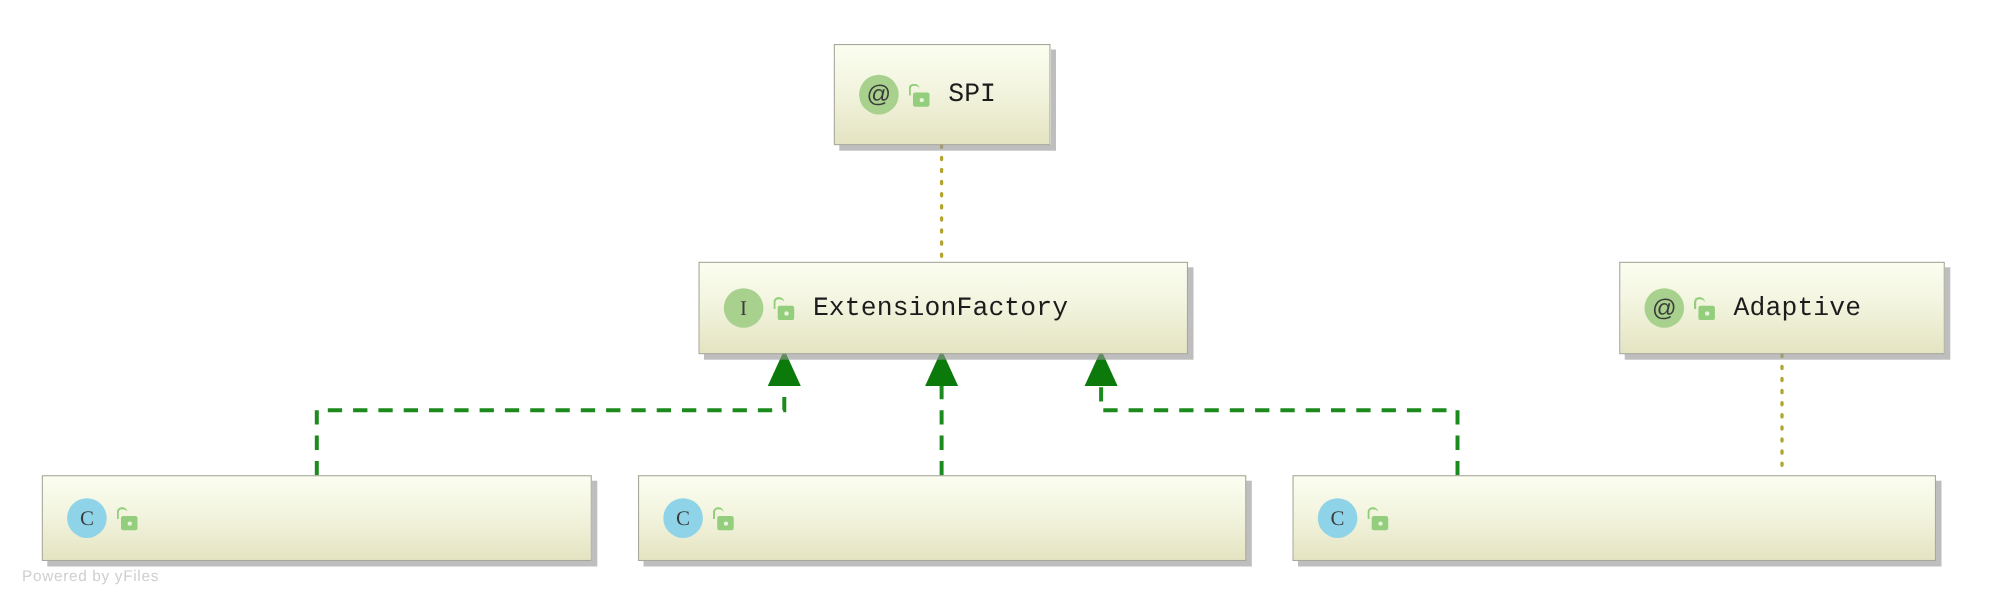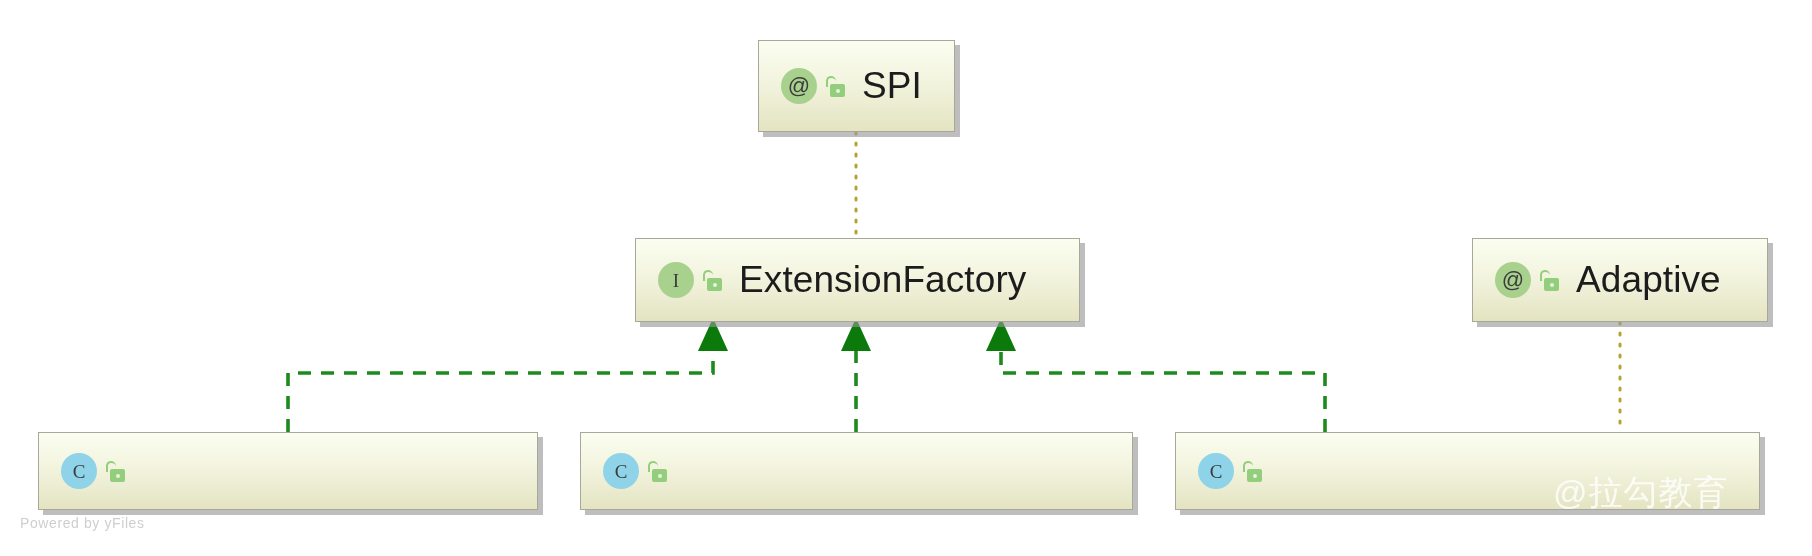--- a/index.html
+++ b/index.html
@@ -107,24 +107,24 @@
     height: 11px;
     border: 2.6px solid #93ce7c;
     border-bottom: none;
     border-right: none;
     border-top-left-radius: 6px;
     border-top-right-radius: 6px;
     box-sizing: border-box;
   }
 
   .node-label {
-    font-size: 37px;
+    font-size: 24px;
     color: #1c1c1c;
     letter-spacing: 0.1px;
-    font-family: Liberation Sans, sans-serif;
+    font-family: Liberation Mono, monospace;
   }
 
   
   #yfiles-credit {
     position: absolute;
     left: 20px;
     top: 515px;
     font-size: 14px;
     color: #cfcfcf;
     font-family: "Liberation Sans", sans-serif;
@@ -214,17 +214,16 @@
 
   <div class="uml-node" style="left:1175px; top:432px; width:585px; height:78px;">
     <span class="badge badge-class">C</span>
     <span class="lock-icon">
       <span class="lock-shackle"></span>
       <span class="lock-body"></span>
       <span class="lock-keyhole"></span>
     </span>
   </div>
 
-  <div id="watermark">@拉勾教育</div>
 
   <div id="yfiles-credit">Powered by yFiles</div>
 
 </div>
 
 </body></html>

